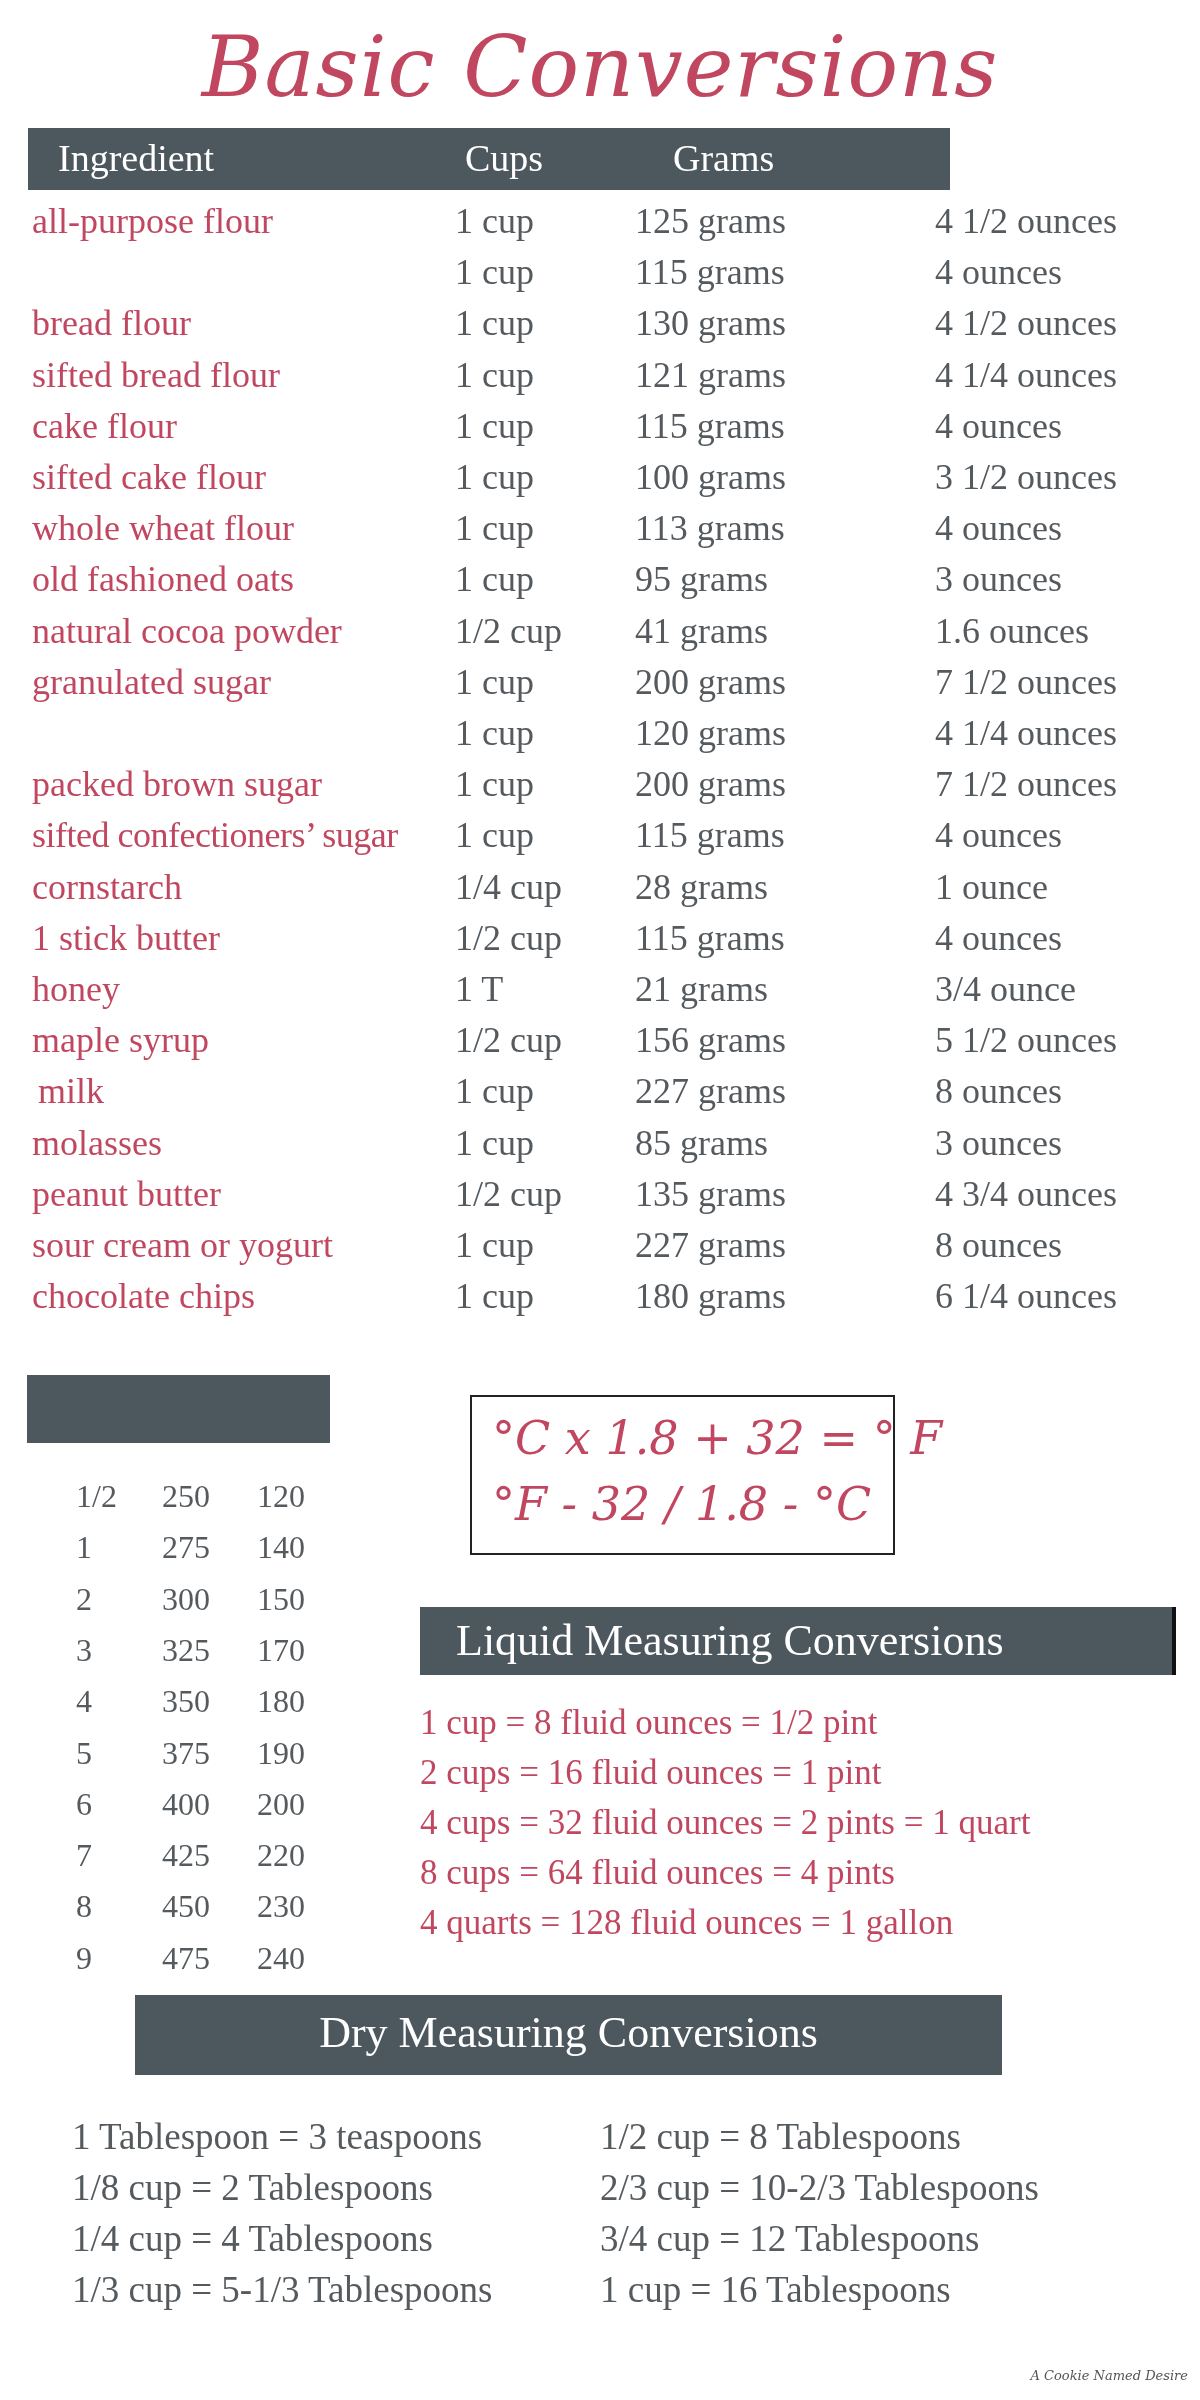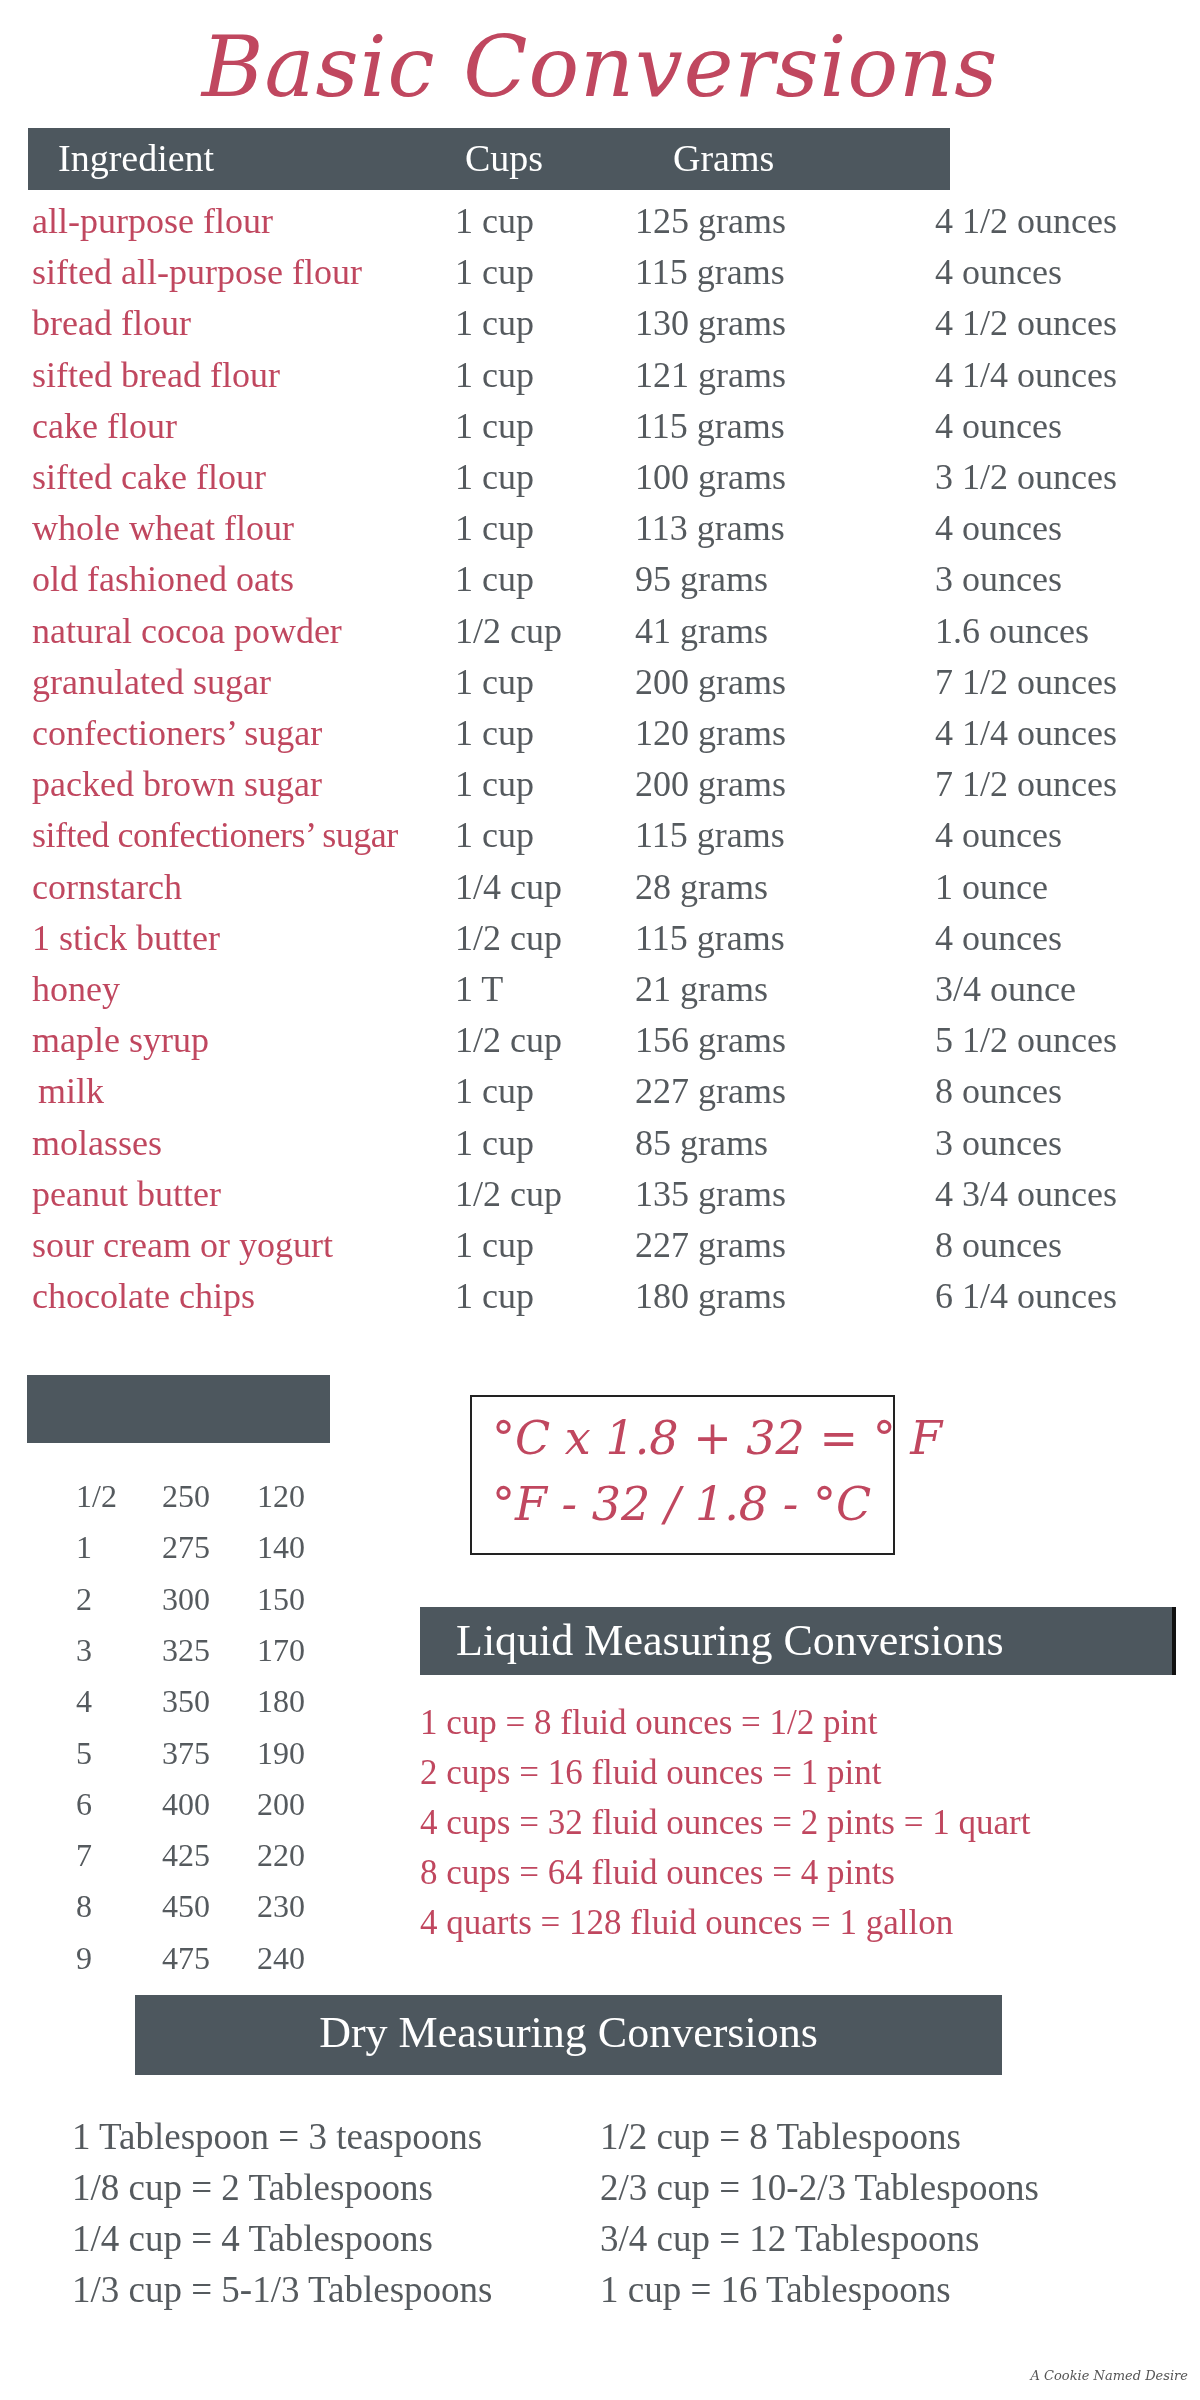--- a/index.html
+++ b/index.html
@@ -40,21 +40,20 @@
 </div>
 
 <div id="table-body">
     <div class="row" style="top: 200px;">
       <span class="ing" style="left: 32px;">all-purpose flour</span>
       <span class="val" style="left: 455px;">1 cup</span>
       <span class="val" style="left: 635px;">125 grams</span>
       <span class="val" style="left: 935px;">4 1/2 ounces</span>
     </div>
     <div class="row" style="top: 251.2px;">
-      <span class="ing" style="left: 32px;">sifted all-purpose flour</span>
       <span class="val" style="left: 455px;">1 cup</span>
       <span class="val" style="left: 635px;">115 grams</span>
       <span class="val" style="left: 935px;">4 ounces</span>
     </div>
     <div class="row" style="top: 302.4px;">
       <span class="ing" style="left: 32px;">bread flour</span>
       <span class="val" style="left: 455px;">1 cup</span>
       <span class="val" style="left: 635px;">130 grams</span>
       <span class="val" style="left: 935px;">4 1/2 ounces</span>
     </div>
@@ -94,21 +93,20 @@
       <span class="val" style="left: 635px;">41 grams</span>
       <span class="val" style="left: 935px;">1.6 ounces</span>
     </div>
     <div class="row" style="top: 660.8px;">
       <span class="ing" style="left: 32px;">granulated sugar</span>
       <span class="val" style="left: 455px;">1 cup</span>
       <span class="val" style="left: 635px;">200 grams</span>
       <span class="val" style="left: 935px;">7 1/2 ounces</span>
     </div>
     <div class="row" style="top: 712px;">
-      <span class="ing" style="left: 32px;">confectioners’ sugar</span>
       <span class="val" style="left: 455px;">1 cup</span>
       <span class="val" style="left: 635px;">120 grams</span>
       <span class="val" style="left: 935px;">4 1/4 ounces</span>
     </div>
     <div class="row" style="top: 763.2px;">
       <span class="ing" style="left: 32px;">packed brown sugar</span>
       <span class="val" style="left: 455px;">1 cup</span>
       <span class="val" style="left: 635px;">200 grams</span>
       <span class="val" style="left: 935px;">7 1/2 ounces</span>
     </div>

